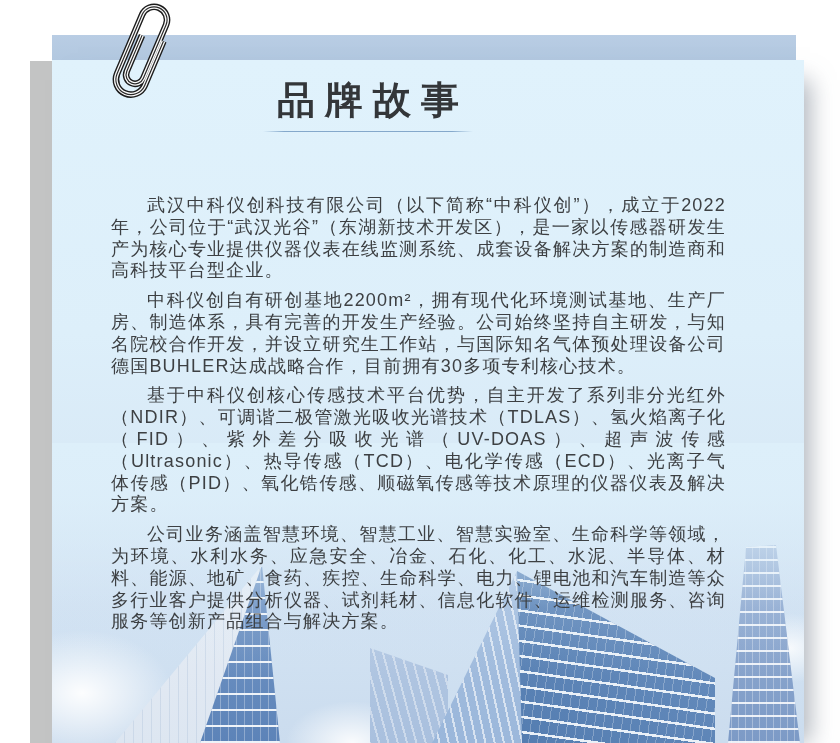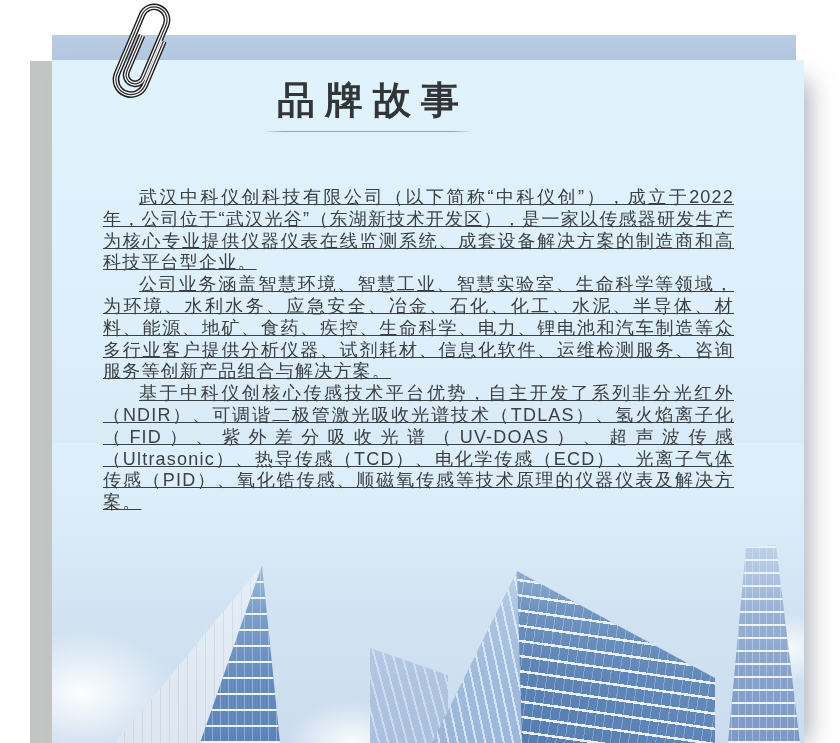--- a/index.html
+++ b/index.html
@@ -43,21 +43,21 @@
   .subtitle{
     font-size:13px;color:#6f7377;letter-spacing:4px;padding-left:4px;
   }
 
   
   .story{
     position:absolute;left:51px;top:127px;width:631px;z-index:3;
     font-size:18px;line-height:21.8px;letter-spacing:1.2px;color:#3d4043;
     text-align:justify;
   }
-  .story p{margin:0;text-indent:2em;text-decoration:underline;}
+  .story p{margin:8px;text-indent:2em;}
 
   
   .photo{position:absolute;left:0;bottom:0;width:752px;height:300px;z-index:1;}
   .photo .layer{position:absolute;inset:0;}
   .sky{
     background:linear-gradient(180deg,rgba(214,230,246,0) 0%,rgba(207,223,241,.55) 40%,#cfe0f1 75%,#cbdcee 100%);
   }
   .clouds{
     background:
       radial-gradient(130px 90px at 30px 250px,rgba(255,255,255,.95),rgba(255,255,255,0) 70%),
@@ -133,22 +133,23 @@
       <div class="layer photo-fade"></div>
     </div>
 
     <div class="title-wrap">
       <h1 class="title">品牌故事</h1>
       <div class="divider"></div>
     </div>
 
     <div class="story">
       <p>武汉中科仪创科技有限公司（以下简称“中科仪创”），成立于2022年，公司位于“武汉光谷”（东湖新技术开发区），是一家以传感器研发生产为核心专业提供仪器仪表在线监测系统、成套设备解决方案的制造商和高科技平台型企业。</p>
+      <p>中科仪创自有研创基地2200m²，拥有现代化环境测试基地、生产厂房、制造体系，具有完善的开发生产经验。公司始终坚持自主研发，与知名院校合作开发，并设立研究生工作站，与国际知名气体预处理设备公司德国BUHLER达成战略合作，目前拥有30多项专利核心技术。</p>
+      <p>基于中科仪创核心传感技术平台优势，自主开发了系列非分光红外（NDIR）、可调谐二极管激光吸收光谱技术（TDLAS）、氢火焰离子化（FID）、紫外差分吸收光谱（UV-DOAS）、超声波传感（Ultrasonic）、热导传感（TCD）、电化学传感（ECD）、光离子气体传感（PID）、氧化锆传感、顺磁氧传感等技术原理的仪器仪表及解决方案。</p>
       <p>公司业务涵盖智慧环境、智慧工业、智慧实验室、生命科学等领域，为环境、水利水务、应急安全、冶金、石化、化工、水泥、半导体、材料、能源、地矿、食药、疾控、生命科学、电力、锂电池和汽车制造等众多行业客户提供分析仪器、试剂耗材、信息化软件、运维检测服务、咨询服务等创新产品组合与解决方案。</p>
-      <p>基于中科仪创核心传感技术平台优势，自主开发了系列非分光红外（NDIR）、可调谐二极管激光吸收光谱技术（TDLAS）、氢火焰离子化（FID）、紫外差分吸收光谱（UV-DOAS）、超声波传感（Ultrasonic）、热导传感（TCD）、电化学传感（ECD）、光离子气体传感（PID）、氧化锆传感、顺磁氧传感等技术原理的仪器仪表及解决方案。</p>
     </div>
 
   </div>
 
   <svg class="paperclip" viewBox="0 0 92 114" aria-hidden="true">
     <g transform="translate(14,-4) rotate(23 31 61)">
       <path d="M 24,47 L 24,86 A 9,9 0 0 0 42,86 L 42,28 A 13,13 0 0 0 16,28 L 16,92 A 15,15 0 0 0 46,92 L 46,44" fill="none" stroke="#1c1c1c" stroke-width="6.6" stroke-linecap="butt"></path>
       <path d="M 24,47 L 24,86 A 9,9 0 0 0 42,86 L 42,28 A 13,13 0 0 0 16,28 L 16,92 A 15,15 0 0 0 46,92 L 46,44" fill="none" stroke="#fbfbfb" stroke-width="3.8" stroke-linecap="butt"></path>
       <path d="M 24,47 L 24,86 A 9,9 0 0 0 42,86 L 42,28 A 13,13 0 0 0 16,28 L 16,92 A 15,15 0 0 0 46,92 L 46,44" fill="none" stroke="#2a2a2a" stroke-width="1.2" stroke-linecap="butt"></path>
     </g>

